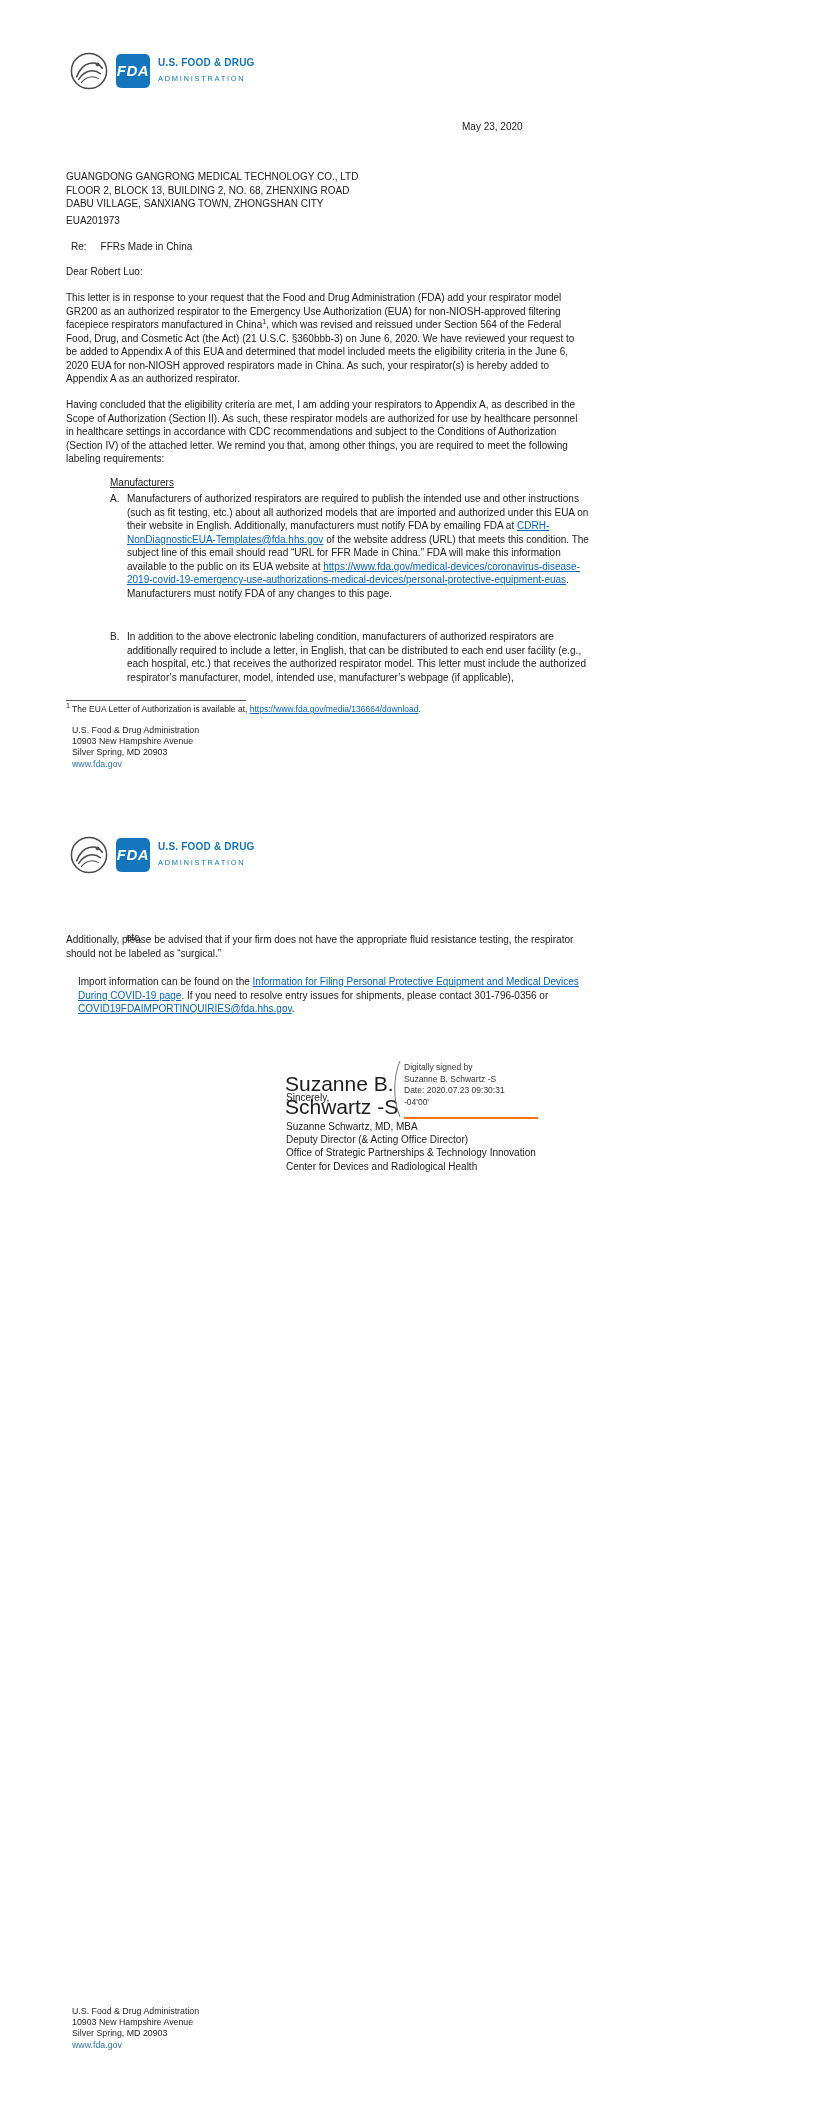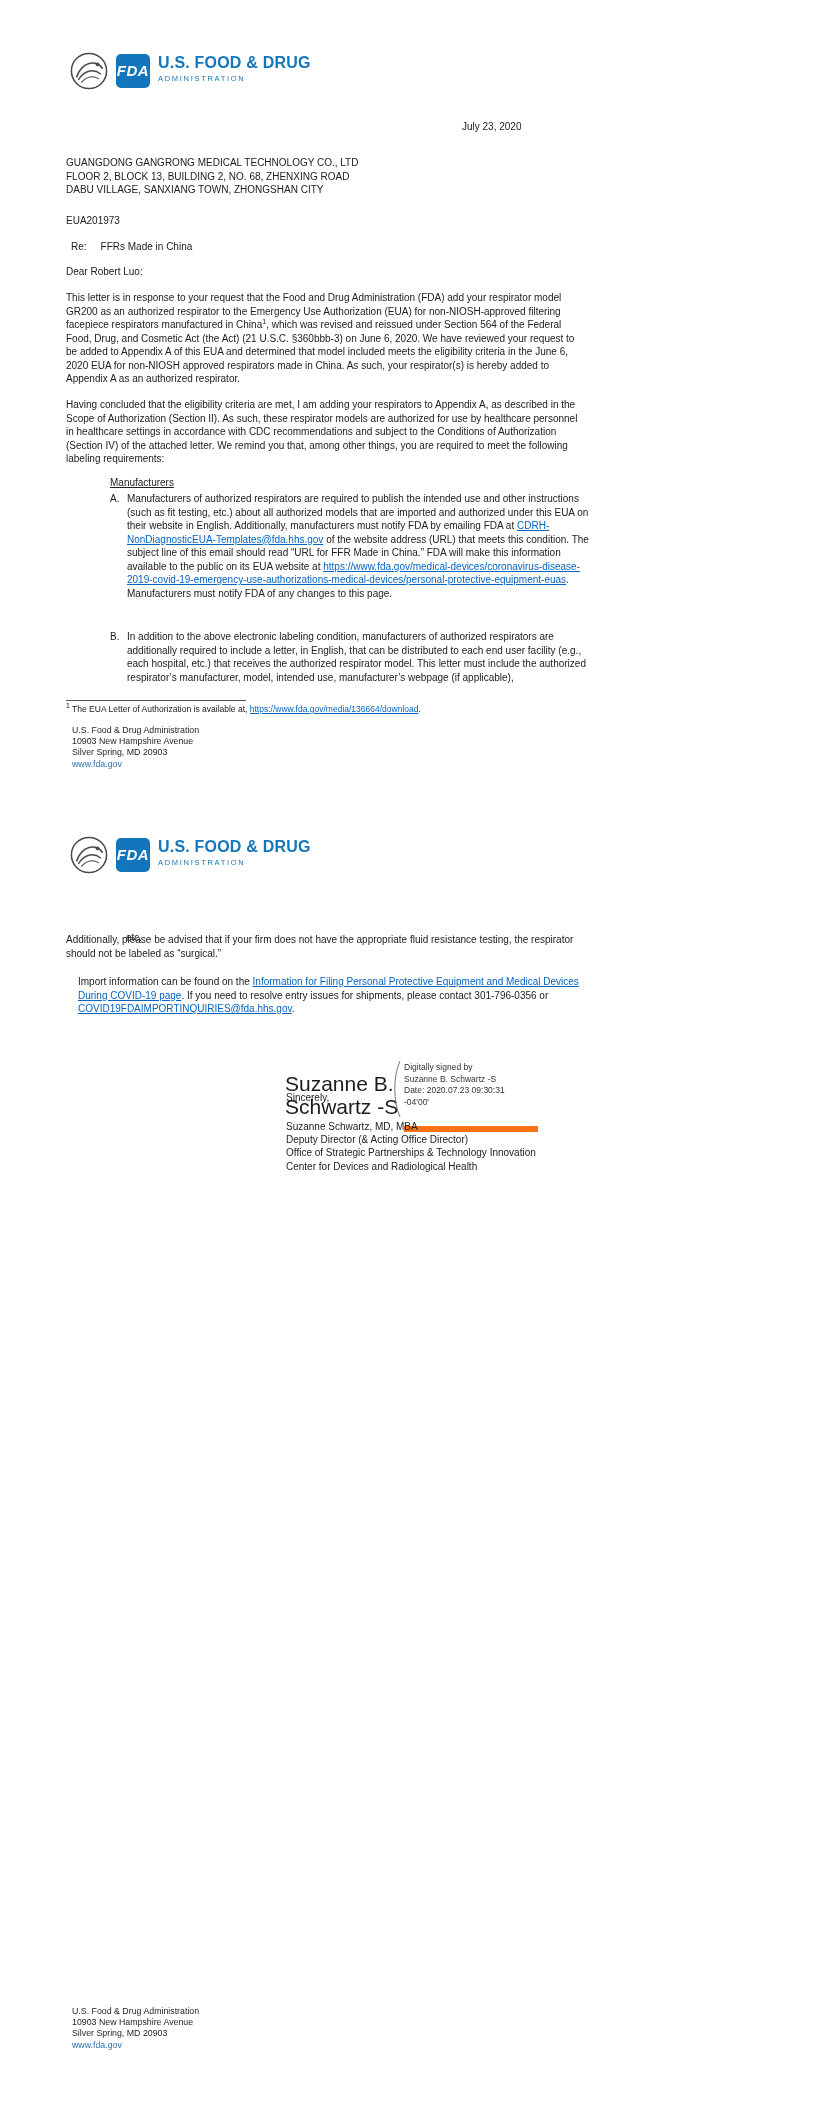--- a/index.html
+++ b/index.html
@@ -21,21 +21,21 @@
   .letterhead { display: flex; align-items: center; gap: 8px; }
   .seal svg { display: block; }
   .fda-box {
     width: 34px; height: 34px;
     background: #1375bc; border-radius: 5px;
     color: #fff; font-weight: bold; font-style: italic;
     display: flex; align-items: center; justify-content: center;
     font-size: 15px; letter-spacing: 0.5px;
   }
   .org { color: #1375bc; }
-  .org-1 { font-size: 16px; font-weight: bold; letter-spacing: 0.2px; line-height: 14px; text-align: right; }
+  .org-1 { font-size: 10px; font-weight: bold; letter-spacing: 0.2px; line-height: 14px; text-align: right; }
   .org-2 { font-size: 7.5px; letter-spacing: 1.7px; margin-top: 2px; }
 
   
   .para { width: 520px; }
   .addr div { line-height: 13.5px; }
   .re-label { margin-right: 14px; }
   .link { color: #0563c1; text-decoration: underline; cursor: pointer; }
   .wrap-any { overflow-wrap: anywhere; }
   .list-heading { font-weight: normal; text-decoration: underline; }
   .list-item { display: flex; width: 484px; }
@@ -47,21 +47,21 @@
   .footnote-rule { width: 180px; border-top: 1px solid #555; height: 0; }
   .footnote { font-size: 8.5px; line-height: 11px; width: 530px; }
   .footer { font-size: 8.8px; line-height: 10.8px; color: #262626; }
   .footer-link { color: #2e74b5; text-decoration: none; cursor: pointer; display: inline-block; margin-top: 2px; }
 
   
   .sincerely { font-size: 10px; }
   .sig-name { font-size: 21px; line-height: 23px; width: 132px; color: #1c1c1c; }
   .sig-details {
     font-size: 8.5px; line-height: 11.5px; width: 134px;
-    border-bottom: 6px solid #f97316; padding-bottom: 18px; color: #333;
+    border-bottom: 2px solid #f97316; padding-bottom: 9px; color: #333;
   }
   .signer div { line-height: 13.2px; }
 </style>
 </head>
 <body>
 
 <div class="sheet">
 
   <div class="abs letterhead" style="top:36px; left:40px;">
     <span class="seal">
@@ -73,23 +73,23 @@
         <circle cx="29" cy="13" r="2" fill="#4a4a4a"></circle>
       </svg>
     </span>
     <span class="fda-box">FDA</span>
     <span class="org">
       <div class="org-1">U.S. FOOD &amp; DRUG</div>
       <div class="org-2">ADMINISTRATION</div>
     </span>
   </div>
 
-  <div class="abs" style="top:104px; left:432px;">July 23, 2020</div>
+  <div class="abs" style="top:104px; left:432px;">May 23, 2020</div>
 
-  <div class="abs addr" style="top:140px; left:36px;">
+  <div class="abs addr" style="top:154px; left:36px;">
     <div>GUANGDONG GANGRONG MEDICAL TECHNOLOGY CO., LTD</div>
     <div>FLOOR 2, BLOCK 13, BUILDING 2, NO. 68, ZHENXING ROAD</div>
     <div>DABU VILLAGE, SANXIANG TOWN, ZHONGSHAN CITY</div>
   </div>
 
   <div class="abs" style="top:198px; left:36px;">EUA201973</div>
 
   <div class="abs" style="top:224px; left:41px;">
     <span class="re-label">Re:</span><span>FFRs Made in China</span>
   </div>

